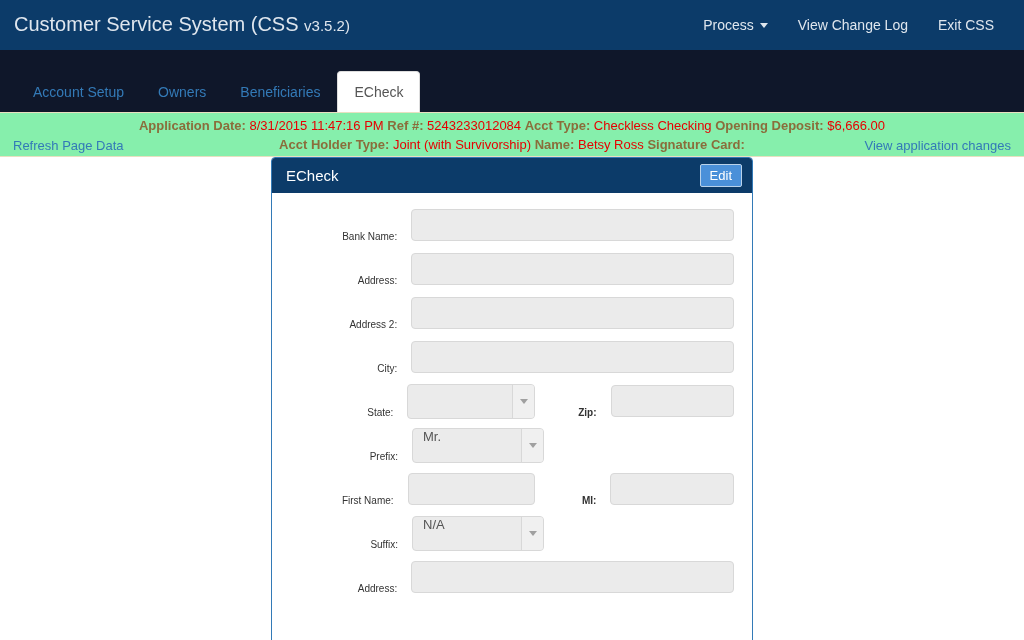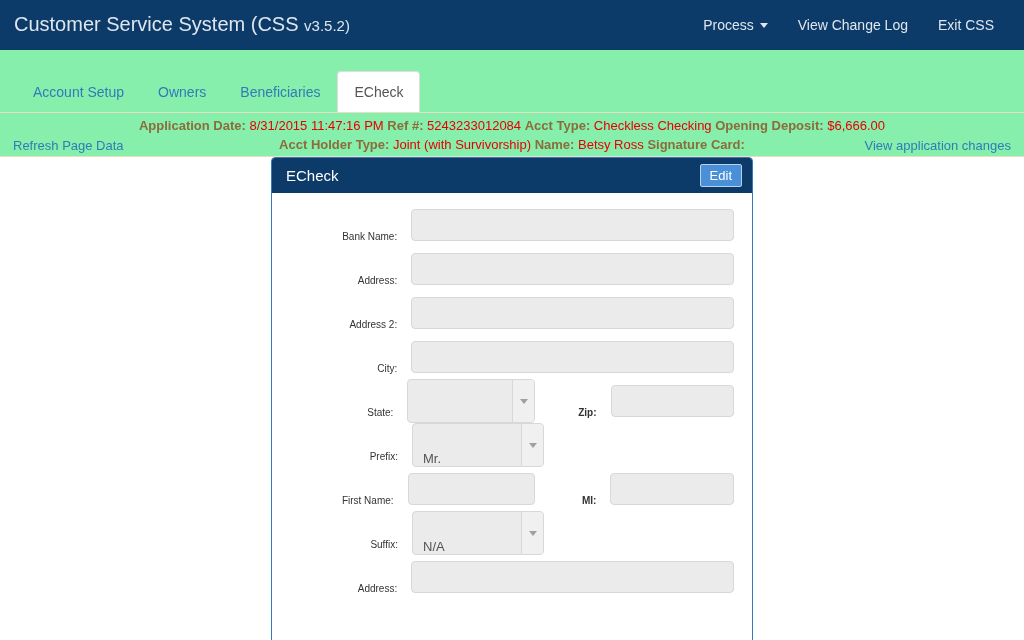--- a/index.html
+++ b/index.html
@@ -58,21 +58,21 @@
     border-top: 5px solid #dfe6ee;
   }
 
   
   .tabstrip {
     height: 62px;
     box-sizing: border-box;
     padding: 20px 0 0 16px;
     display: flex;
     align-items: flex-end;
-    background: #86efac;
+    background: #0f172a;
   }
   .tab {
     font-size: 14px;
     color: #337ab7;
     padding: 10px 16px;
     line-height: 20px;
     cursor: pointer;
     border: 1px solid transparent;
     border-radius: 4px 4px 0 0;
     position: relative;
@@ -213,27 +213,27 @@
   }
   .input.zip {
     width: 128px;
   }
 
   .select {
     position: relative;
     background: #ebebeb;
     border: 1px solid #d8d8d8;
     border-radius: 4px;
-    height: 44px;
+    height: 35px;
     width: 132px;
     box-sizing: border-box;
     font-size: 13px;
     color: #555555;
     display: flex;
-    align-items: flex-end;
+    align-items: flex-start;
     padding: 0 26px 0 10px;
   }
   .select .arrow-box {
     position: absolute;
     right: 0;
     top: 0;
     bottom: 0;
     width: 21px;
     border-left: 1px solid #d8d8d8;
     background: #f0f0f0;

